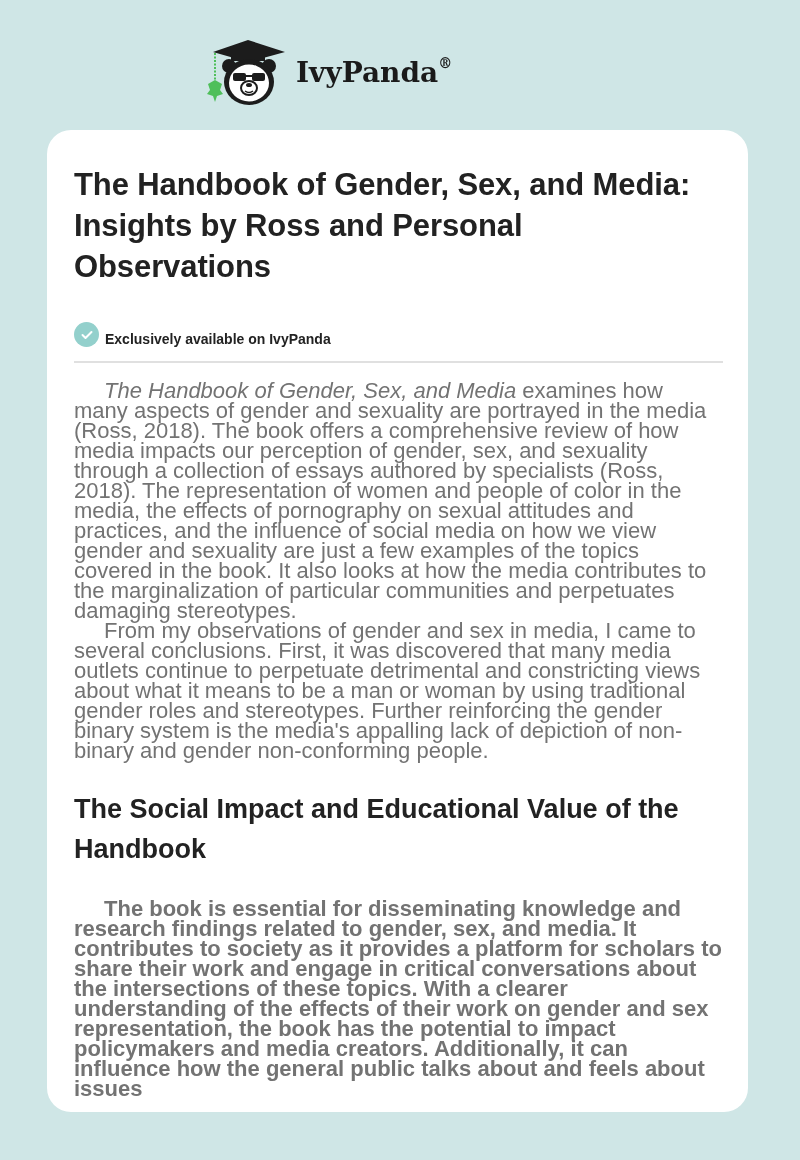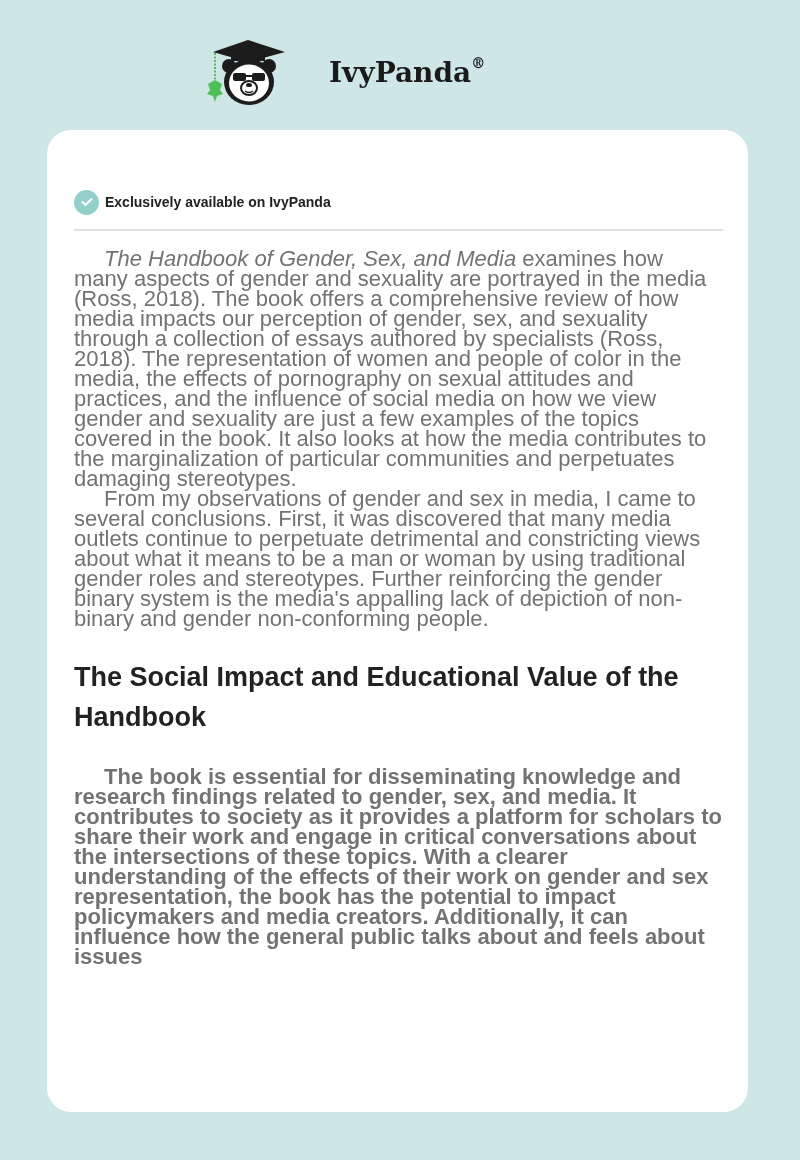--- a/index.html
+++ b/index.html
@@ -36,21 +36,20 @@
       height: 72px;
     }
     .brand {
       position: absolute;
       left: 296px;
       top: 56px;
       font-family: "DejaVu Serif", serif;
       font-weight: bold;
       font-size: 28px;
       color: #1a1a1a;
-      margin-left: 33px;
     }
     .brand sup {
       font-size: 14px;
       position: relative;
       top: -4px;
       font-weight: bold;
     }
     .card {
       position: absolute;
       left: 47px;
@@ -66,22 +65,22 @@
       font-family: "Liberation Sans", sans-serif;
       font-weight: bold;
       font-size: 31px;
       line-height: 41px;
       color: #222222;
       letter-spacing: -0.1px;
       margin-top: 0;
     }
     .badge-row {
       display: flex;
-      align-items: center;
-      margin-top: 25px;
+      align-items: flex-end;
+      margin-top: 34px;
       height: 26px;
     }
     .check-circle {
       width: 25px;
       height: 25px;
       border-radius: 50%;
       background: #93d0cc;
       display: flex;
       align-items: center;
       justify-content: center;
@@ -140,20 +139,21 @@
     <rect x="42" y="39" width="8" height="2" fill="#1c1c1c"></rect>
 
     <ellipse cx="46" cy="52" rx="8" ry="7" fill="none" stroke="#1c1c1c" stroke-width="2"></ellipse>
     <ellipse cx="46" cy="49" rx="3" ry="2" fill="#1c1c1c"></ellipse>
     <path d="M42,55 Q46,58 50,55" fill="none" stroke="#1c1c1c" stroke-width="1.5"></path>
   </svg>
   <span class="brand"><span>IvyPanda</span><sup>®</sup></span>
 </div>
 
 <div class="card">
+  <h1 class="title">The Handbook of Gender, Sex, and Media: Insights by Ross and Personal Observations</h1>
 
   <div class="badge-row">
     <span class="check-circle">
       <svg width="12" height="10" viewBox="0 0 12 10">
         <path d="M1.5,5 L4.5,8 L10.5,2" fill="none" stroke="#ffffff" stroke-width="2" stroke-linecap="round" stroke-linejoin="round"></path>
       </svg>
     </span>
     <span class="badge-text">Exclusively available on IvyPanda</span>
   </div>
 

